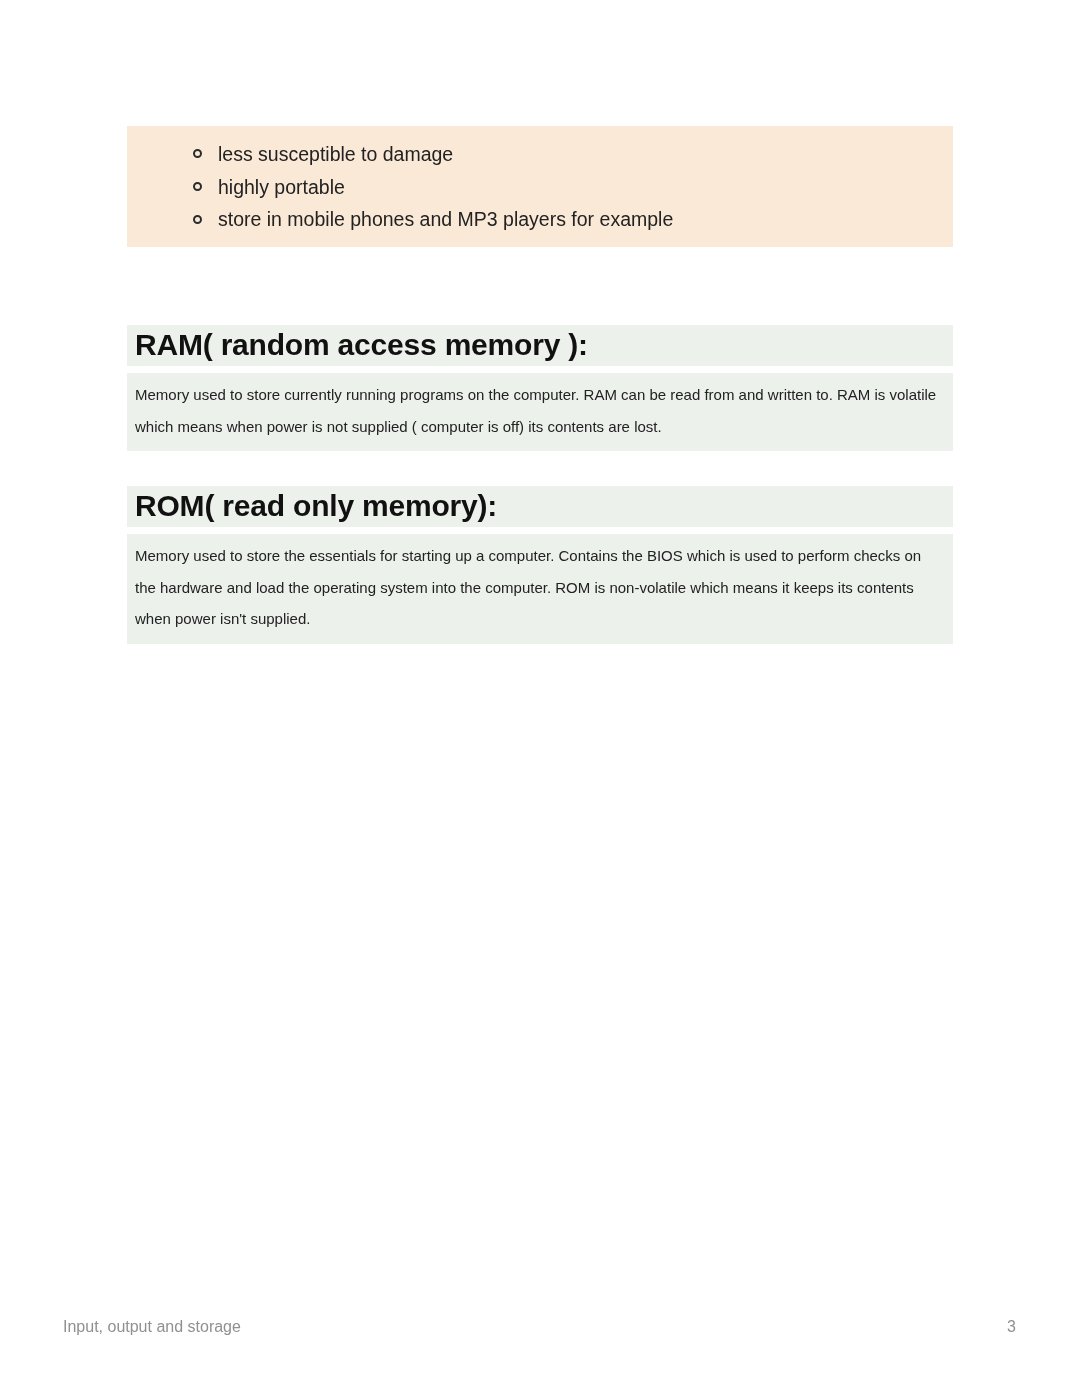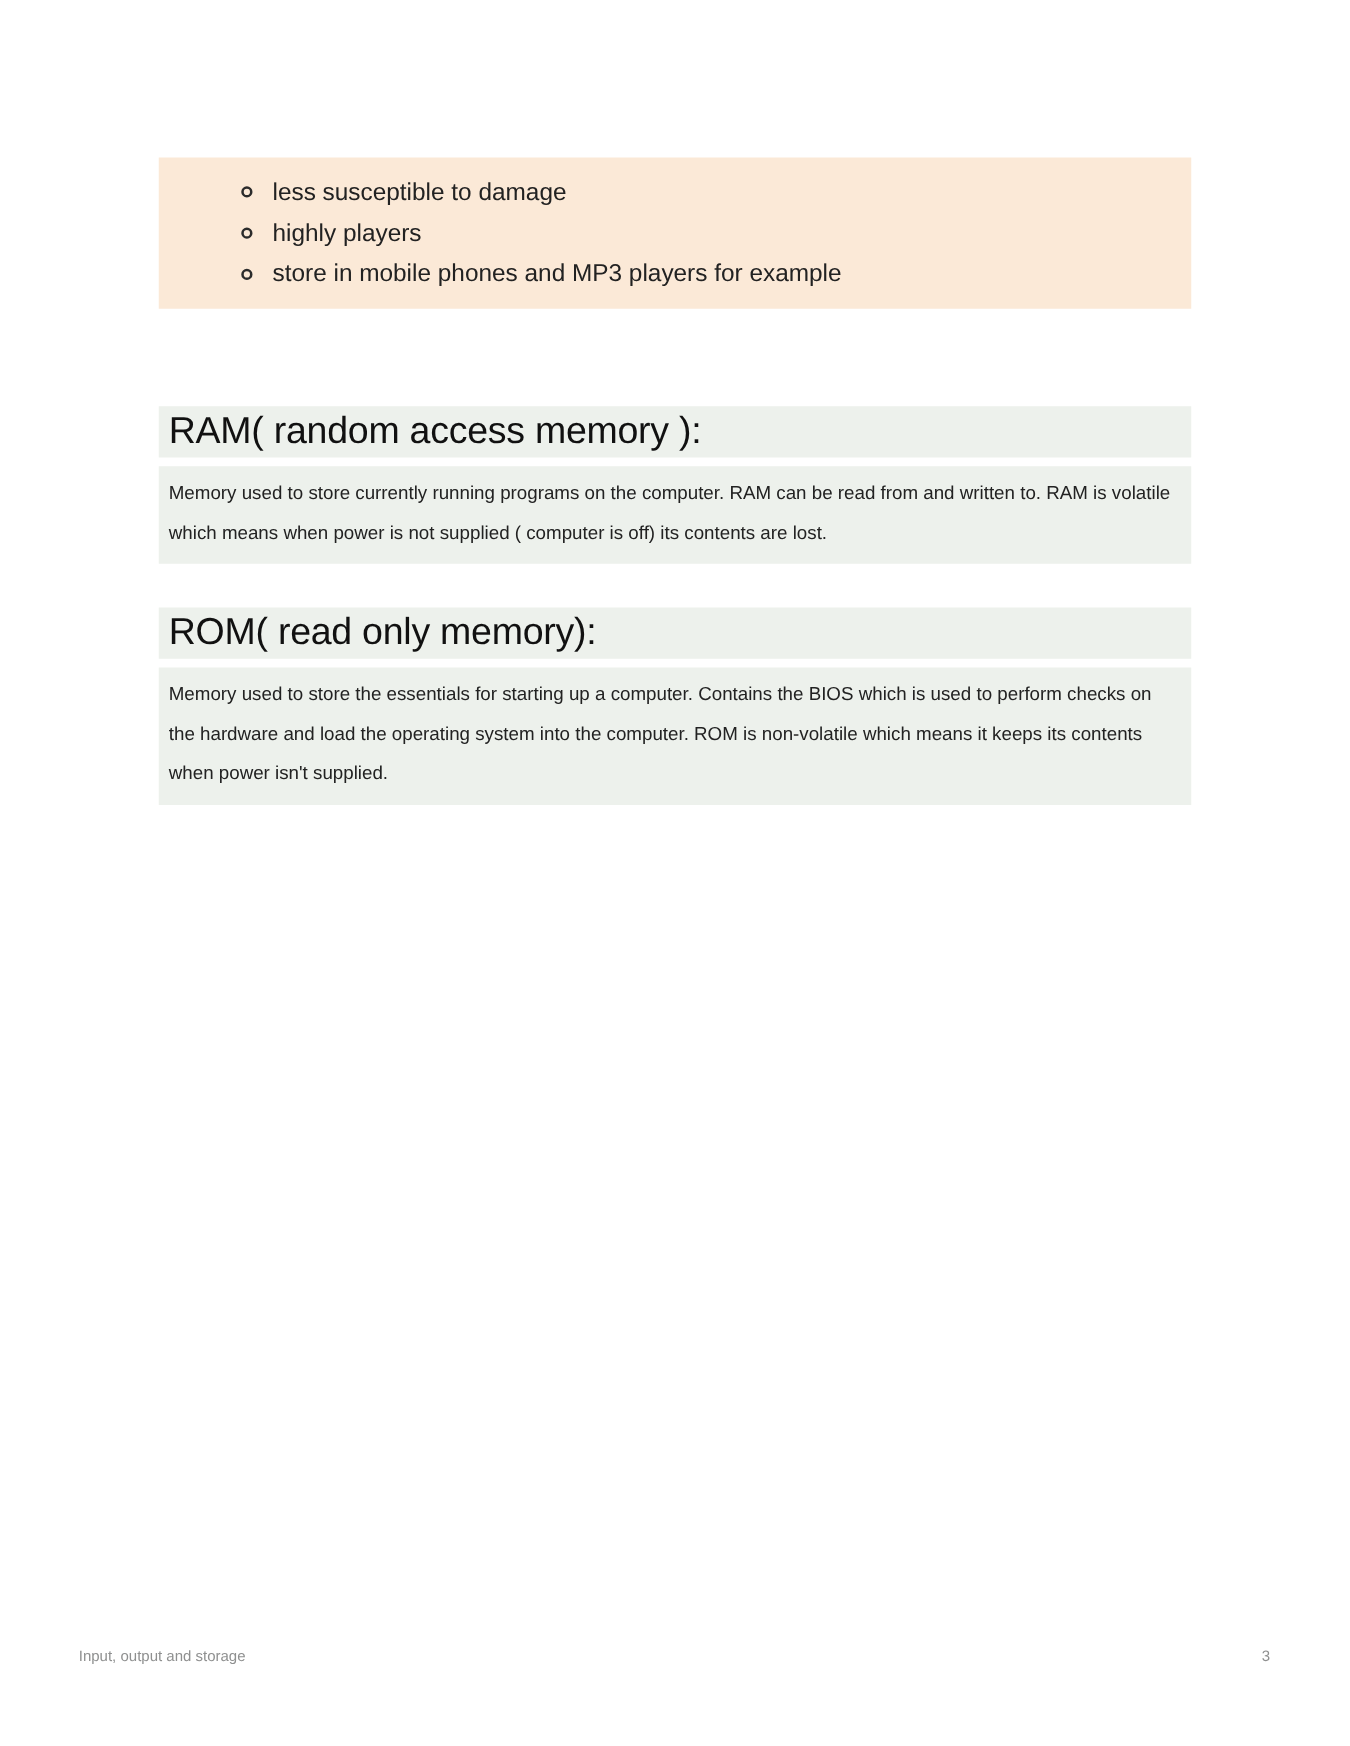--- a/index.html
+++ b/index.html
@@ -46,21 +46,21 @@
   }
   .bullet-text {
     font-size: 19.5px;
     line-height: 26px;
     color: var(--text-color, #222222);
   }
   
   .section-heading {
     background: var(--green-bg, #edf1ec);
     font-size: 30px;
-    font-weight: normal;
+    font-weight: bold;
     line-height: 34px;
     padding: 3px 10px 4px 8px;
     letter-spacing: -0.2px;
     color: #111111;
   }
   .heading-ram { margin-top: 78px; }
   .heading-rom { margin-top: 35px; }
   
   .section-body {
     background: var(--green-bg, #edf1ec);
@@ -72,38 +72,38 @@
   }
   
   .footer {
     position: absolute;
     left: 63px;
     right: 64px;
     top: 1318px;
     display: flex;
     justify-content: space-between;
     align-items: baseline;
-    font-size: 12px;
+    font-size: 16px;
     color: var(--footer-color, #8f9090);
   }
 </style>
 </head>
 <body>
 
 <div class="page">
   <div class="content">
 
     <div class="callout">
       <div class="bullet-row">
         <span class="bullet-glyph"></span>
         <span class="bullet-text">less susceptible to damage</span>
       </div>
       <div class="bullet-row">
         <span class="bullet-glyph"></span>
-        <span class="bullet-text">highly players</span>
+        <span class="bullet-text">highly portable</span>
       </div>
       <div class="bullet-row">
         <span class="bullet-glyph"></span>
         <span class="bullet-text">store in mobile phones and MP3 players for example</span>
       </div>
     </div>
 
     <div class="section-heading heading-ram">RAM( random access memory ):</div>
     <div class="section-body">Memory used to store currently running programs on the computer. RAM can be read from and written to. RAM is volatile which means when power is not supplied ( computer is off) its contents are lost.</div>
 

